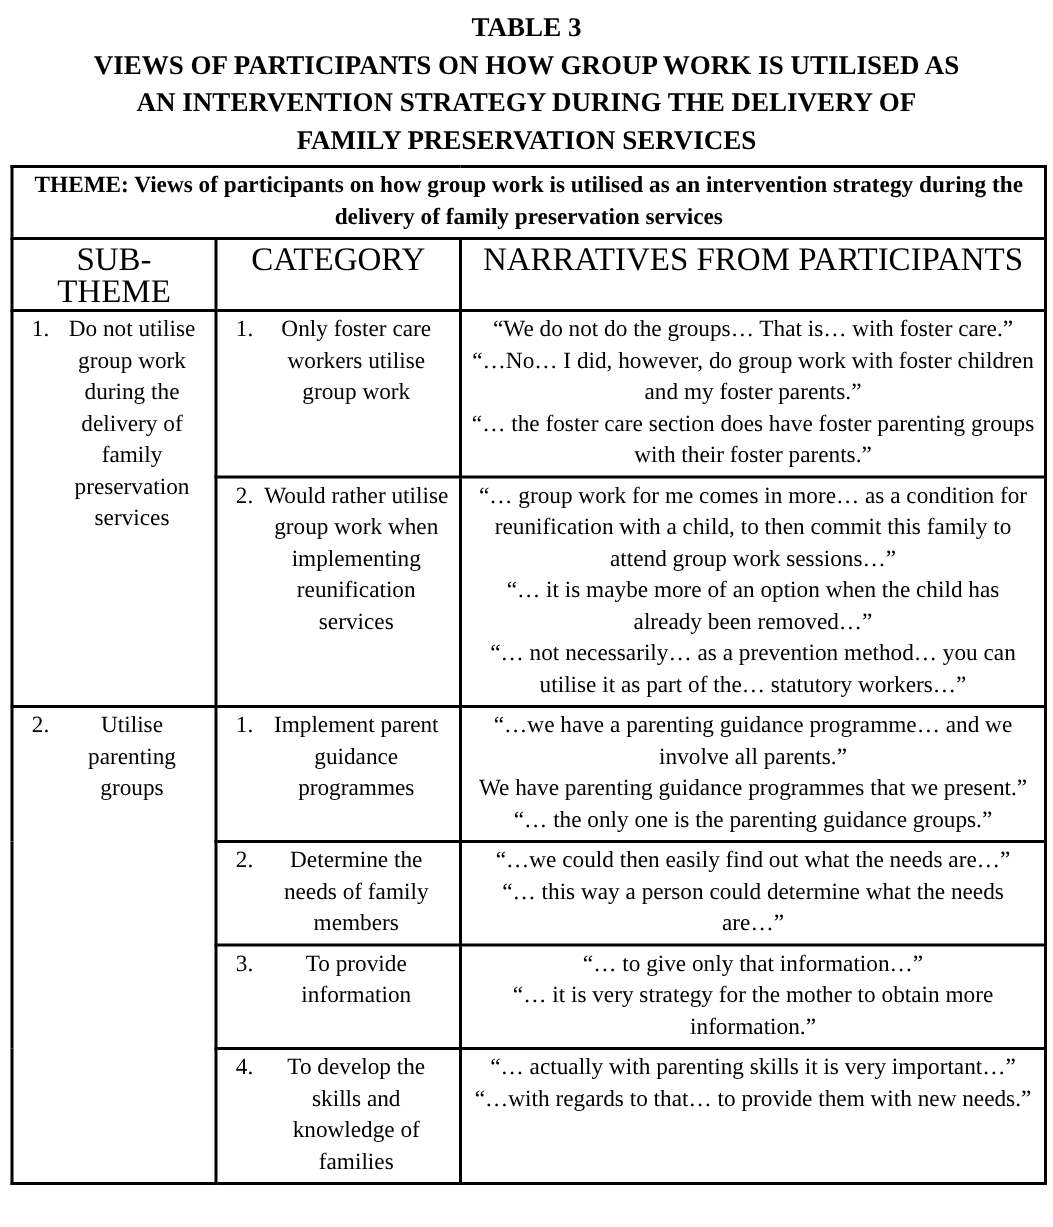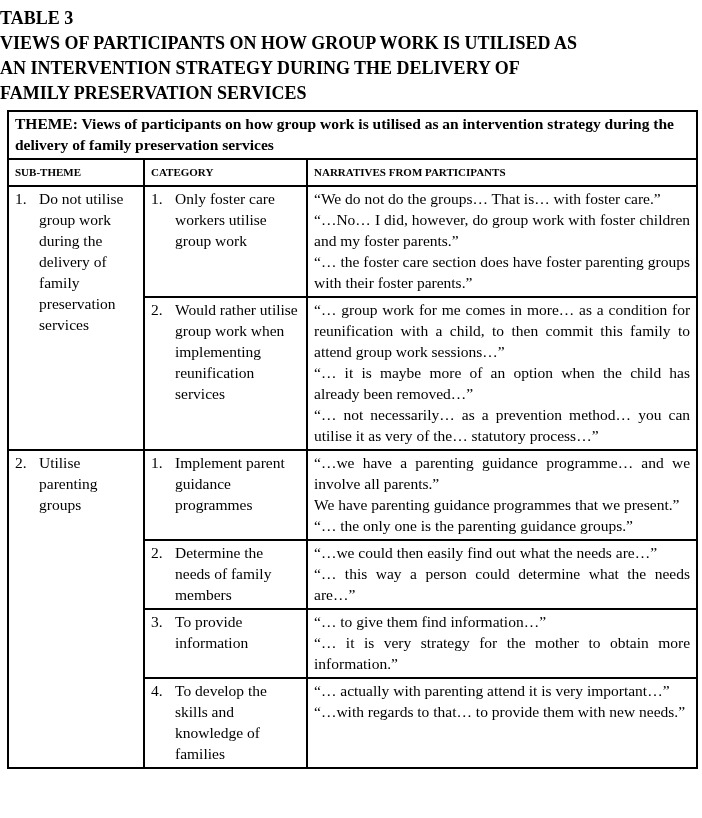--- a/index.html
+++ b/index.html
@@ -1,21 +1,21 @@
 <!DOCTYPE html>
 <html><head>
 <meta charset="utf-8">
 <style>
   html,body{margin:0;padding:0;background:#fff;}
   body{width:702px;height:818px;font-family:"Liberation Serif",serif;color:#000;overflow:hidden;}
-  .title-block{font-weight:bold;font-size:18px;line-height:25px;padding-top:6px;}
+  .title-block{text-align:center;font-weight:bold;font-size:18px;line-height:25px;padding-top:6px;}
   table.doc{border-collapse:collapse;table-layout:fixed;width:689px;margin:4px 6px 0 7px;}
-  table.doc td{border:2px solid #000;vertical-align:top;padding:1px 6px 3px 6px;font-size:15.5px;line-height:21px;}
+  table.doc td{border:2px solid #000;vertical-align:top;padding:1px 6px 3px 6px;font-size:15.5px;line-height:21px;text-align:center;}
   td.theme{font-weight:bold;font-size:16px;line-height:22px;padding:2px 6px;}
-  tr.hdr td{font-weight:bold;font-size:11px;padding:2px 6px;}
+  tr.hdr td{font-weight:normal;font-size:22px;padding:2px 6px;}
   .li{display:flex;}
   .num{flex:0 0 24px;}
   .txt{flex:1;}
   td.narr{text-align:justify;}
   .para{margin:0;}
   .u{text-underline-offset:2px;text-decoration-thickness:1.2px;}
 </style>
 </head>
 <body>
 
@@ -69,21 +69,21 @@
     <tr>
       <td>
         <div class="li">
           <span class="num">2.</span>
           <span class="txt">Would rather utilise group work when implementing reunification services</span>
         </div>
       </td>
       <td class="narr">
             <div class="para"><span>“… group work for me comes in more… as a </span><span class="u">condition for reunification with a child</span><span>, to then commit this family to attend group work sessions…”</span></div>
             <div class="para"><span>“… it is maybe more of an option </span><span class="u">when the child has already been removed</span><span>…”</span></div>
-            <div class="para"><span>“… not necessarily… as a prevention method… you can utilise it </span><span class="u">as very of the… statutory process</span><span>…”</span></div>
+            <div class="para"><span>“… not necessarily… as a prevention method… you can utilise it </span><span class="u">as part of the… statutory workers</span><span>…”</span></div>
           </td>
     </tr>
 
     <tr>
       <td rowspan="4">
         <div class="li">
           <span class="num">2.</span>
           <span class="txt">Utilise parenting groups</span>
         </div>
       </td>
@@ -114,33 +114,33 @@
     </tr>
 
     <tr>
       <td>
         <div class="li">
           <span class="num">3.</span>
           <span class="txt">To provide information</span>
         </div>
       </td>
       <td class="narr">
-            <div class="para"><span>“… to </span><span class="u">give them find information</span><span>…”</span></div>
+            <div class="para"><span>“… to </span><span class="u">give only that information</span><span>…”</span></div>
             <div class="para"><span>“… it is very strategy for the mother to </span><span class="u">obtain more information</span><span>.”</span></div>
           </td>
     </tr>
 
     <tr>
       <td>
         <div class="li">
           <span class="num">4.</span>
           <span class="txt">To develop the skills and knowledge of families</span>
         </div>
       </td>
       <td class="narr">
-            <div class="para"><span>“… actually with parenting </span><span class="u">attend</span><span> it is very important…”</span></div>
+            <div class="para"><span>“… actually with parenting </span><span class="u">skills</span><span> it is very important…”</span></div>
             <div class="para"><span>“…with regards to that… to </span><span class="u">provide them with new needs.”</span></div>
           </td>
     </tr>
 
   </tbody>
     </table>
 </div>
 
 </body></html>

